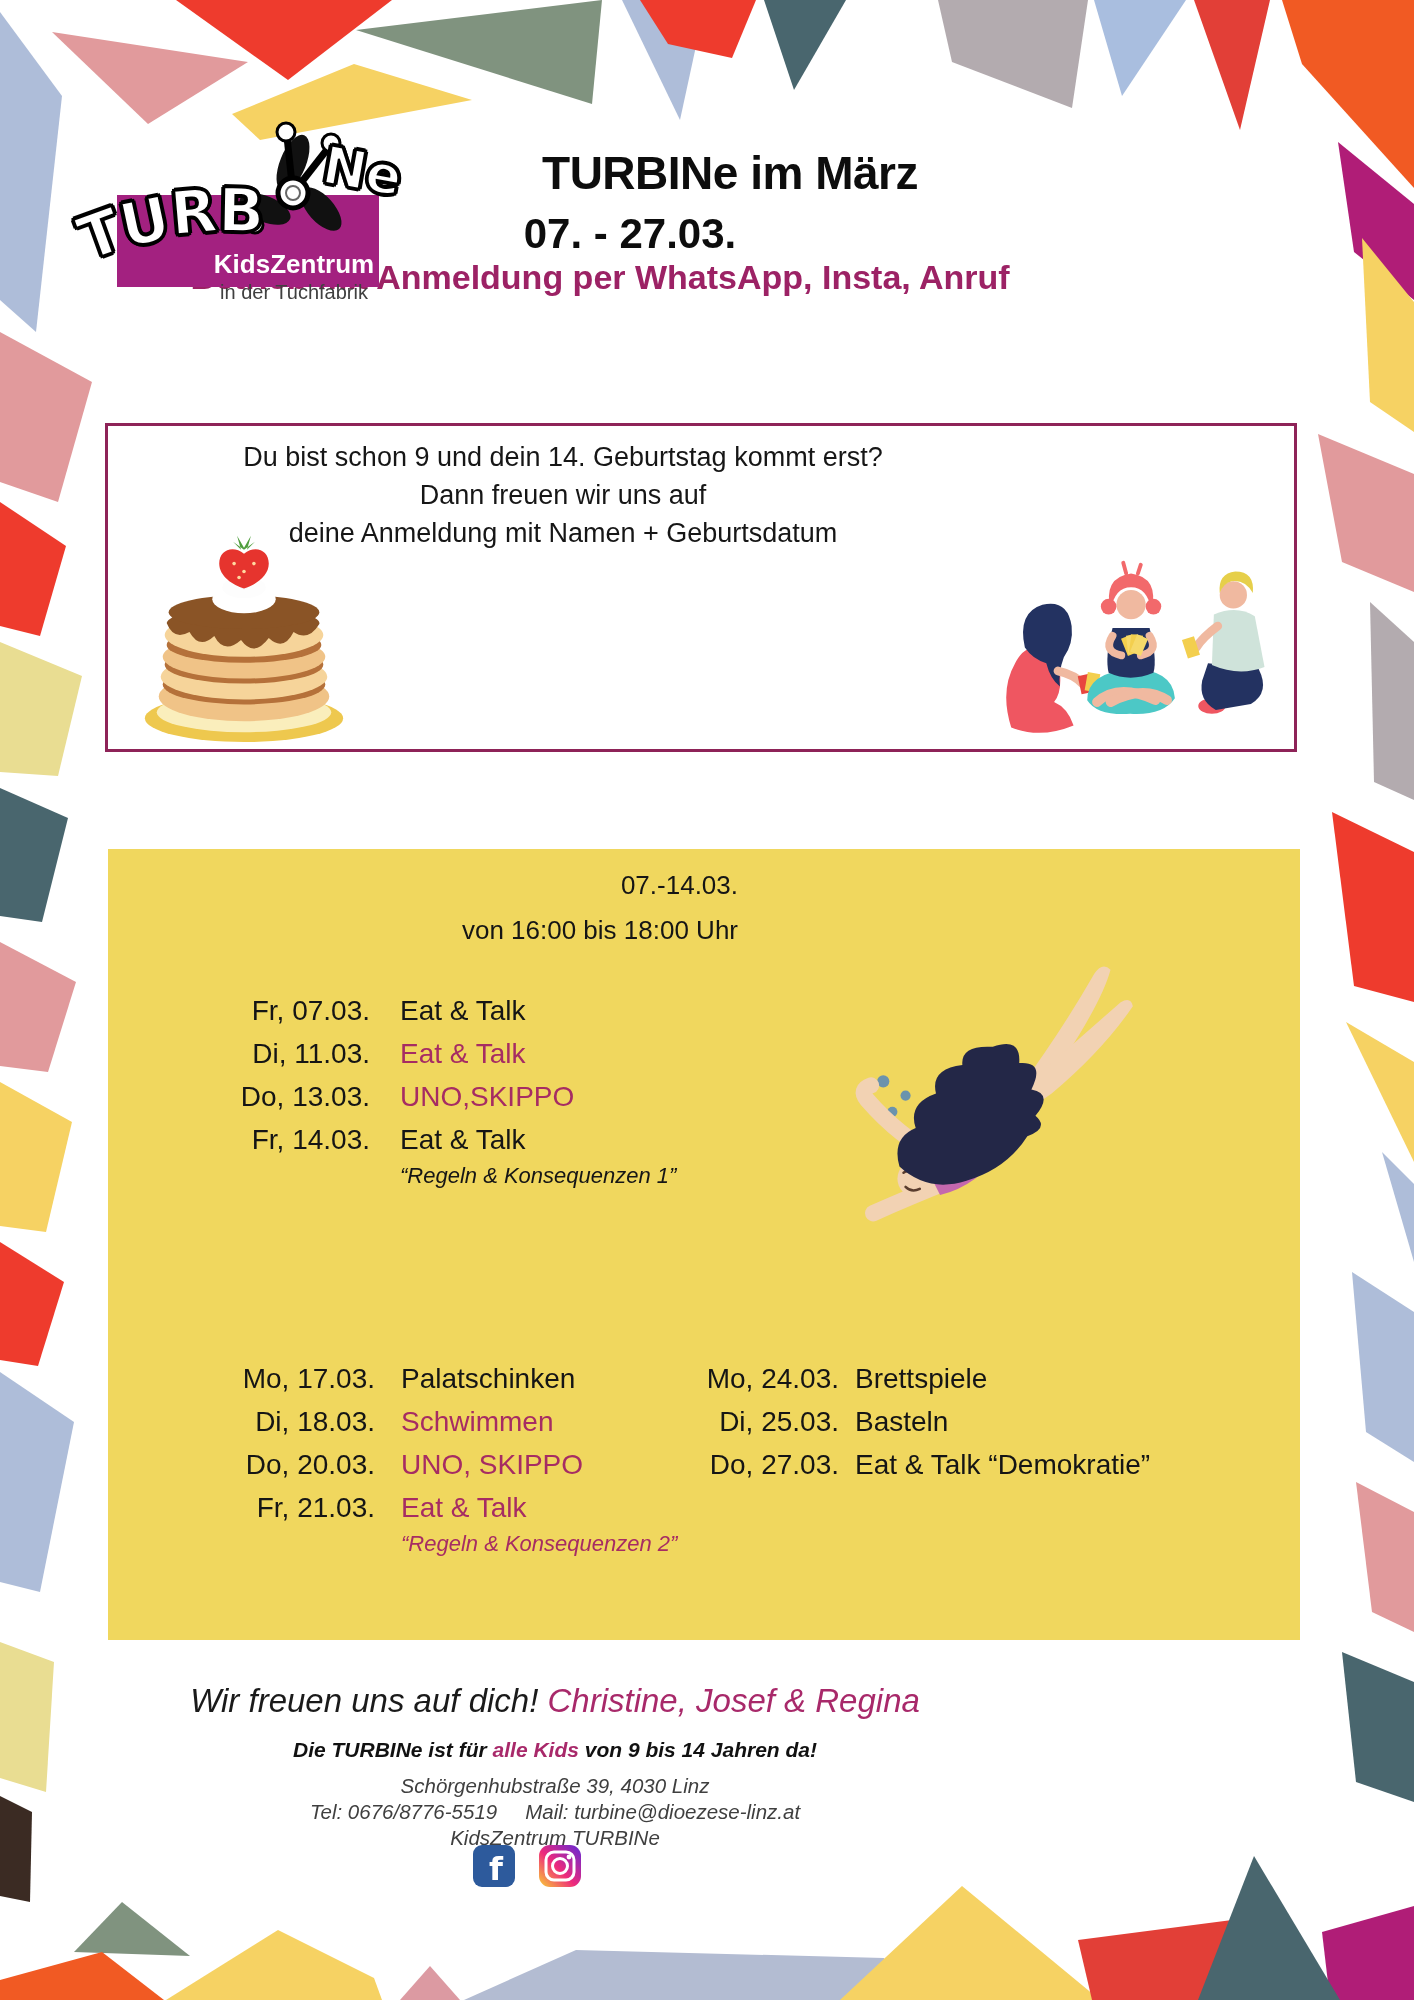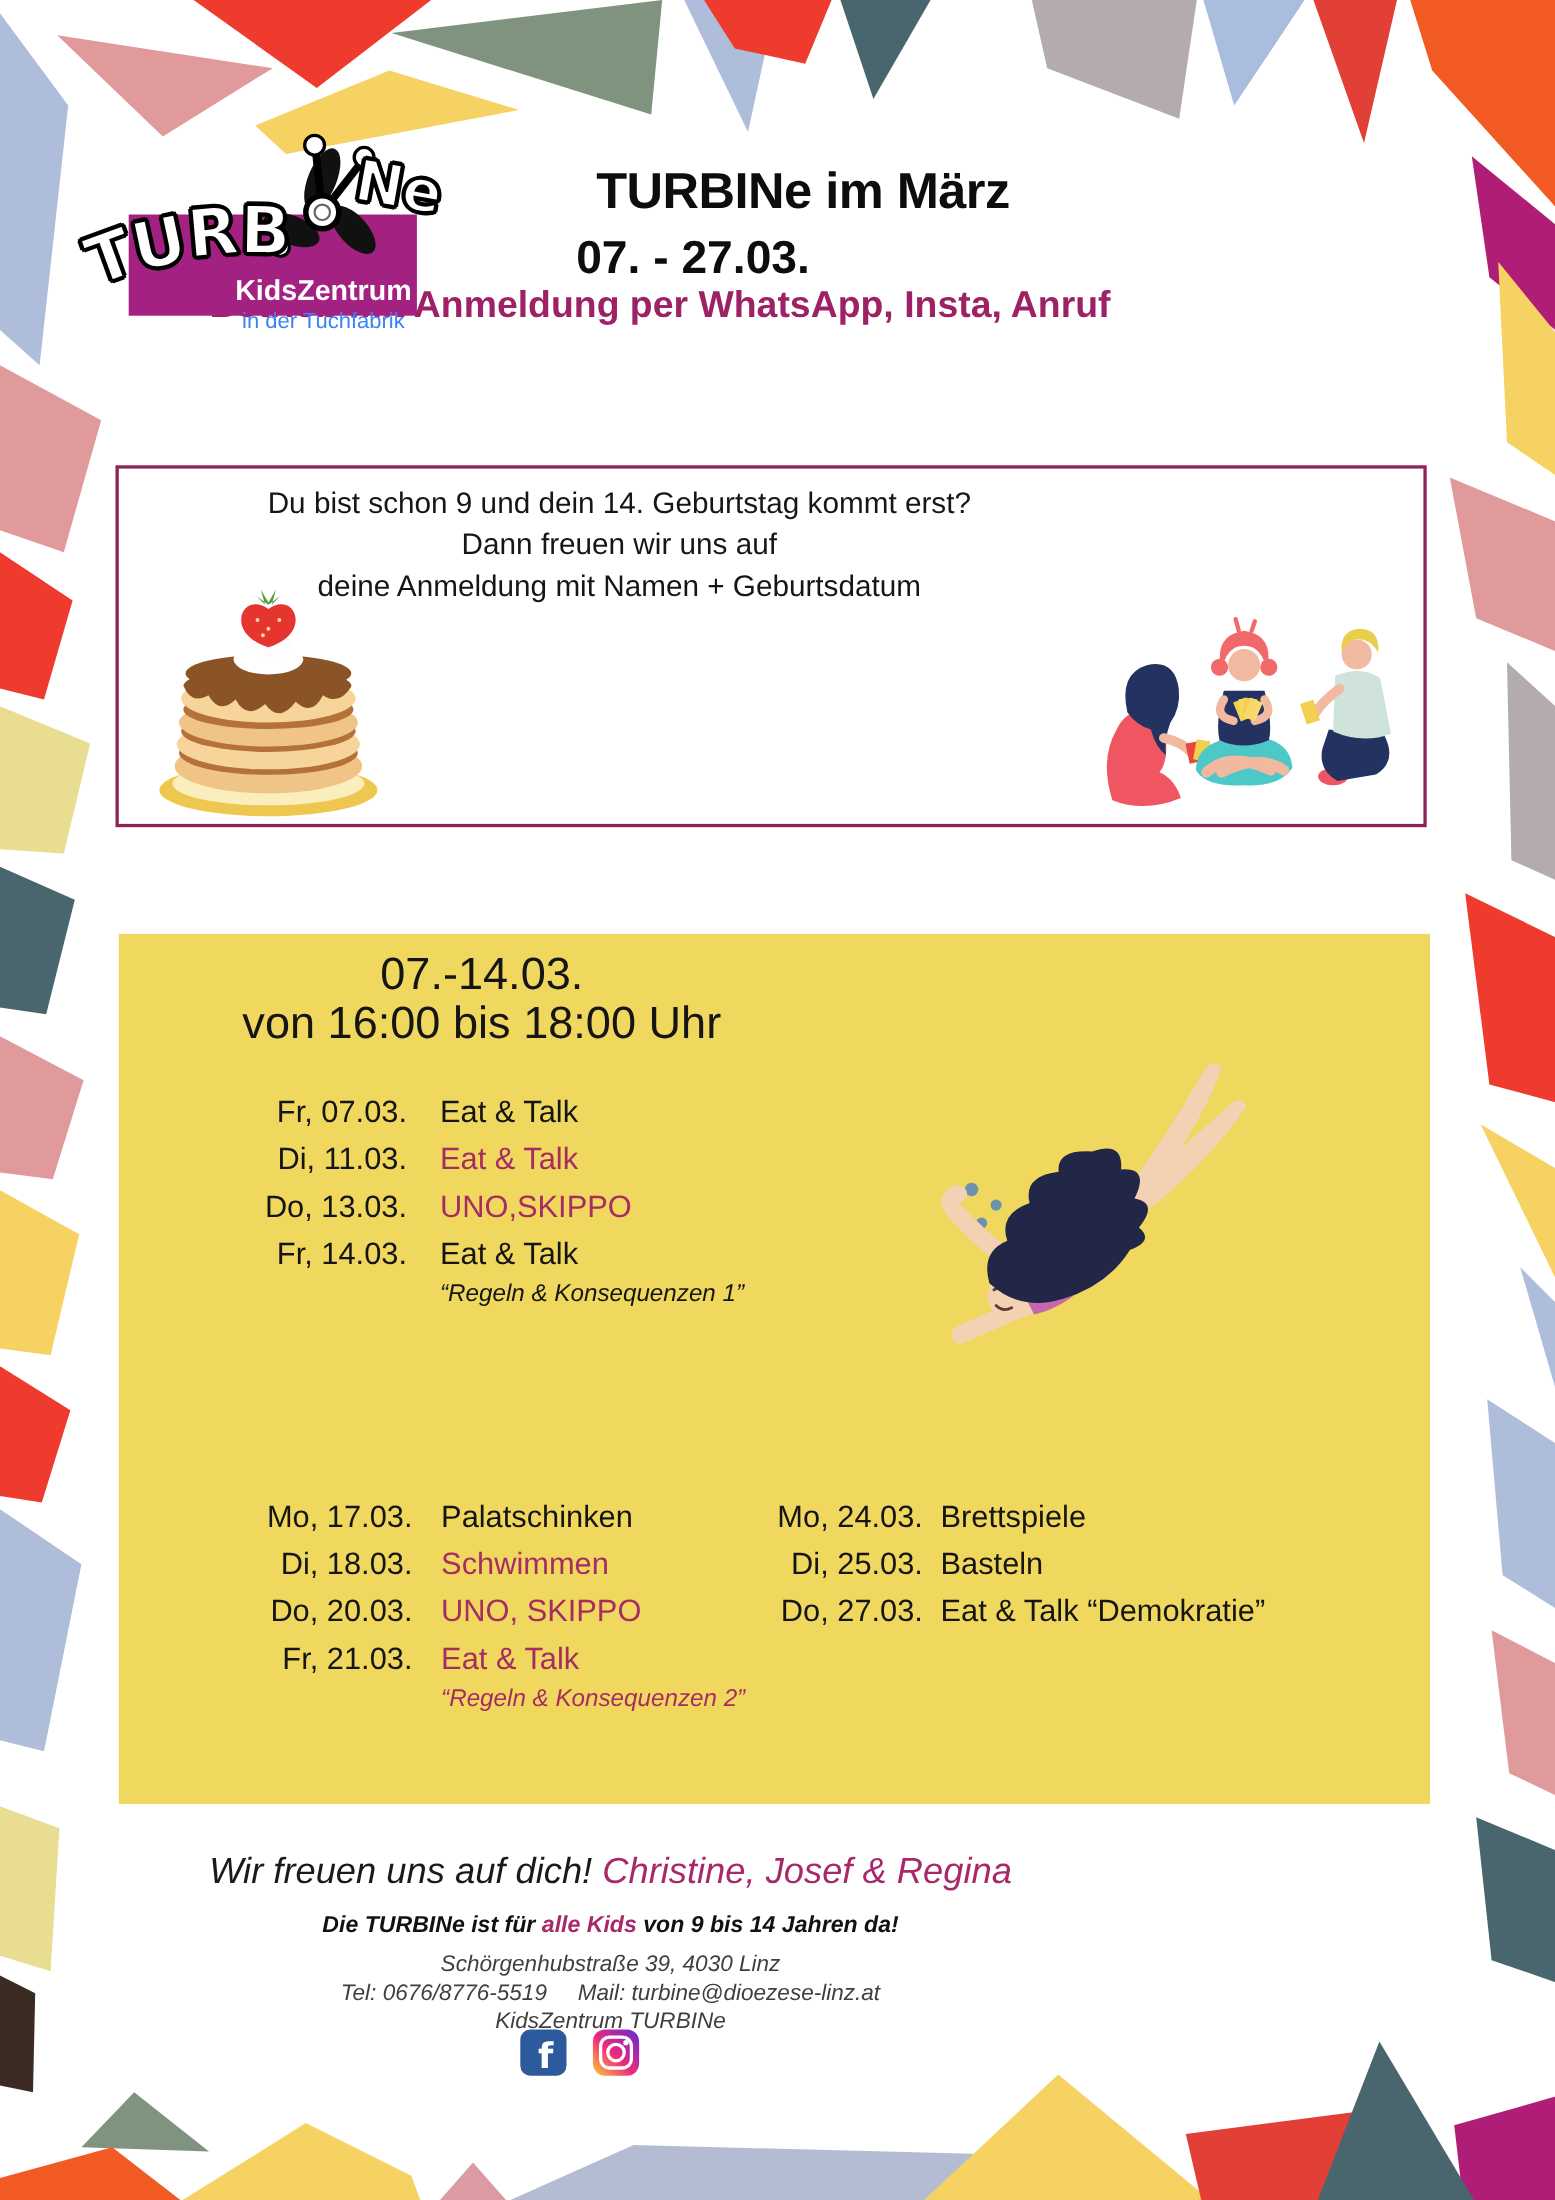--- a/index.html
+++ b/index.html
@@ -20,41 +20,41 @@
   .graf-turb span{display:inline-block;}
   .graf-turb span:nth-child(1){transform:rotate(-12deg) translateY(6px);}
   .graf-turb span:nth-child(2){transform:rotate(-4deg);}
   .graf-turb span:nth-child(3){transform:rotate(3deg) translateY(-3px);}
   .graf-turb span:nth-child(4){transform:rotate(9deg) translateY(2px);}
   .graf-ne{left:238px;top:16px;font-size:52px;transform:rotate(10deg);}
   .logo-fig{position:absolute;left:146px;top:-4px;width:120px;height:130px;}
   .logo-kz{position:absolute;left:128px;top:124px;width:162px;text-align:center;
            font-size:26px;font-weight:700;color:#ffffff;}
   .logo-tf{position:absolute;left:116px;top:156px;width:186px;text-align:center;
-           font-size:20px;color:#3b82f6;}
+           font-size:20px;color:#404040;}
 
   
   .title{position:absolute;left:400px;top:146px;width:660px;text-align:center;
          font-size:46px;font-weight:800;letter-spacing:-0.5px;color:#0d0d0d;z-index:2;}
   .title-date{position:absolute;left:330px;top:210px;width:600px;text-align:center;
               font-size:42px;font-weight:800;color:#0d0d0d;z-index:2;}
   .subtitle{position:absolute;left:100px;top:258px;width:1000px;text-align:center;
             font-size:34px;font-weight:700;color:#9c2265;z-index:2;}
 
   
   .info-box{position:absolute;left:105px;top:423px;width:1192px;height:329px;
             border:3px solid #8e2358;background:#fff;z-index:2;box-sizing:border-box;}
   .box-text{position:absolute;left:60px;top:12px;width:790px;text-align:center;
             font-size:27px;line-height:38px;color:#161616;}
   .pancakes{position:absolute;left:20px;top:94px;width:232px;height:228px;}
   .kids{position:absolute;right:10px;bottom:4px;width:302px;height:192px;}
 
   
   .panel{position:absolute;left:108px;top:849px;width:1192px;height:791px;background:#f0d75e;z-index:1;}
-  .w-head{position:absolute;text-align:center;font-size:41px;line-height:45px;color:#151515;}
+  .w-head{position:absolute;text-align:right;font-size:26px;line-height:45px;color:#151515;}
   .w1-head{left:30px;top:14px;width:600px;}
   .w2-head{left:20px;top:372px;width:600px;}
   .sched{position:absolute;display:grid;font-size:28px;color:#151515;}
   .sched1{left:112px;top:146px;grid-template-columns:150px auto;column-gap:30px;row-gap:11px;}
   .sched2L{left:112px;top:514px;grid-template-columns:155px auto;column-gap:26px;row-gap:11px;}
   .sched2R{left:586px;top:514px;grid-template-columns:145px auto;column-gap:16px;row-gap:11px;}
   .sdate{text-align:right;white-space:nowrap;}
   .sact{white-space:nowrap;}
   .mag{color:#a62c63;}
   .snote{grid-column:2;font-size:22px;margin-top:-4px;white-space:nowrap;font-style:italic;}

